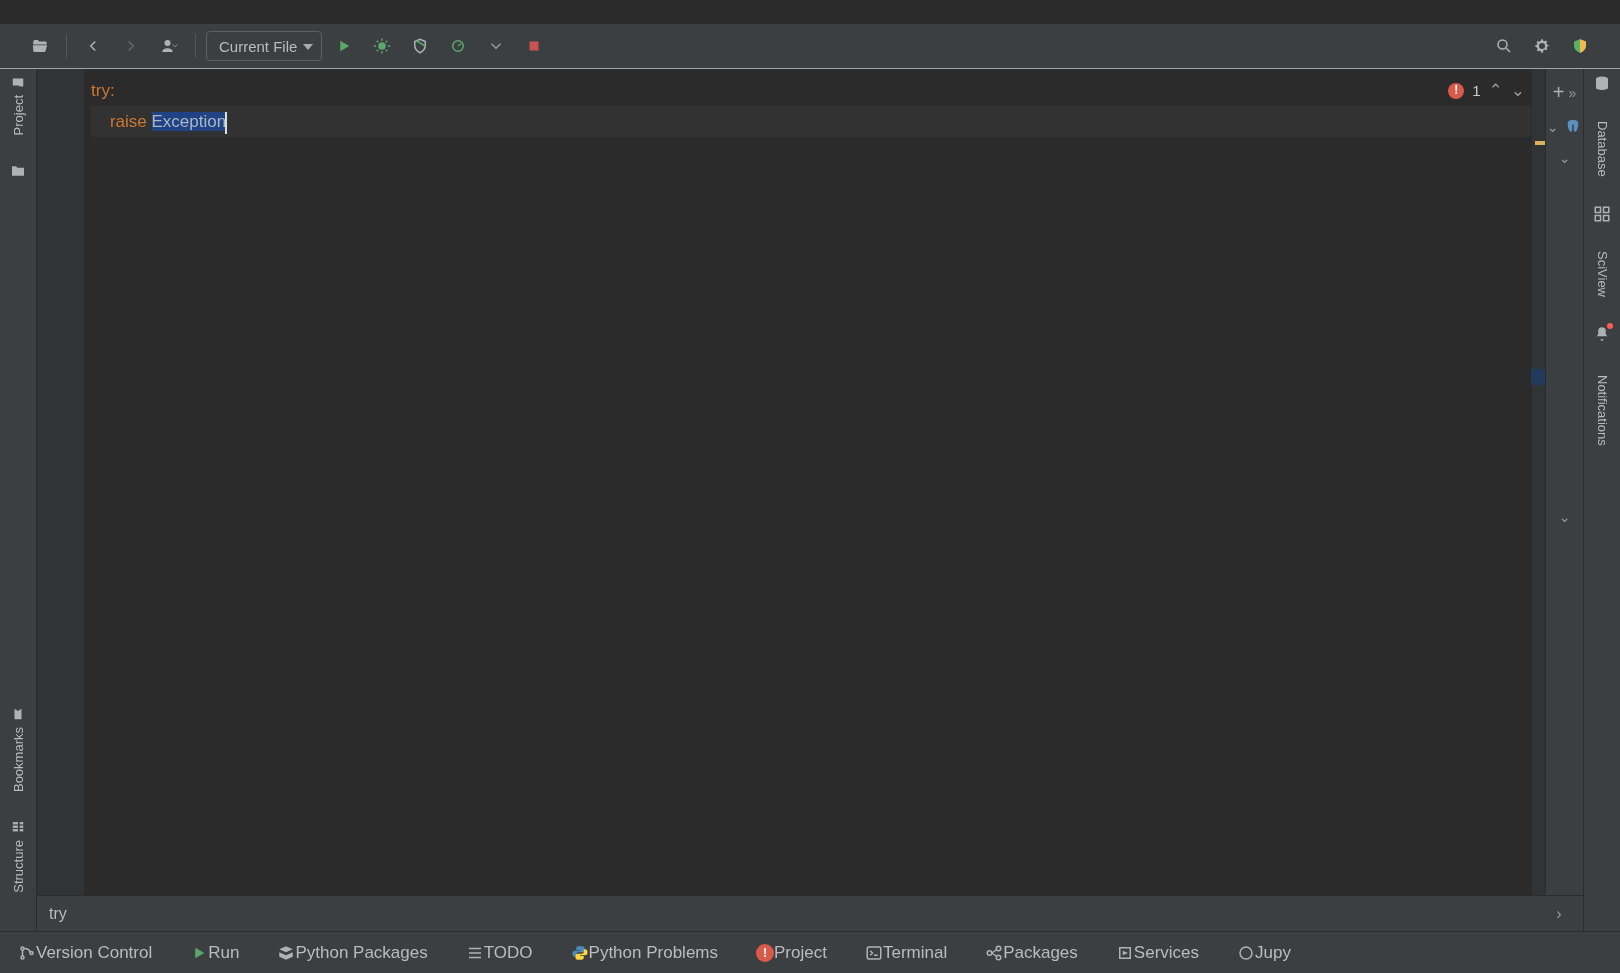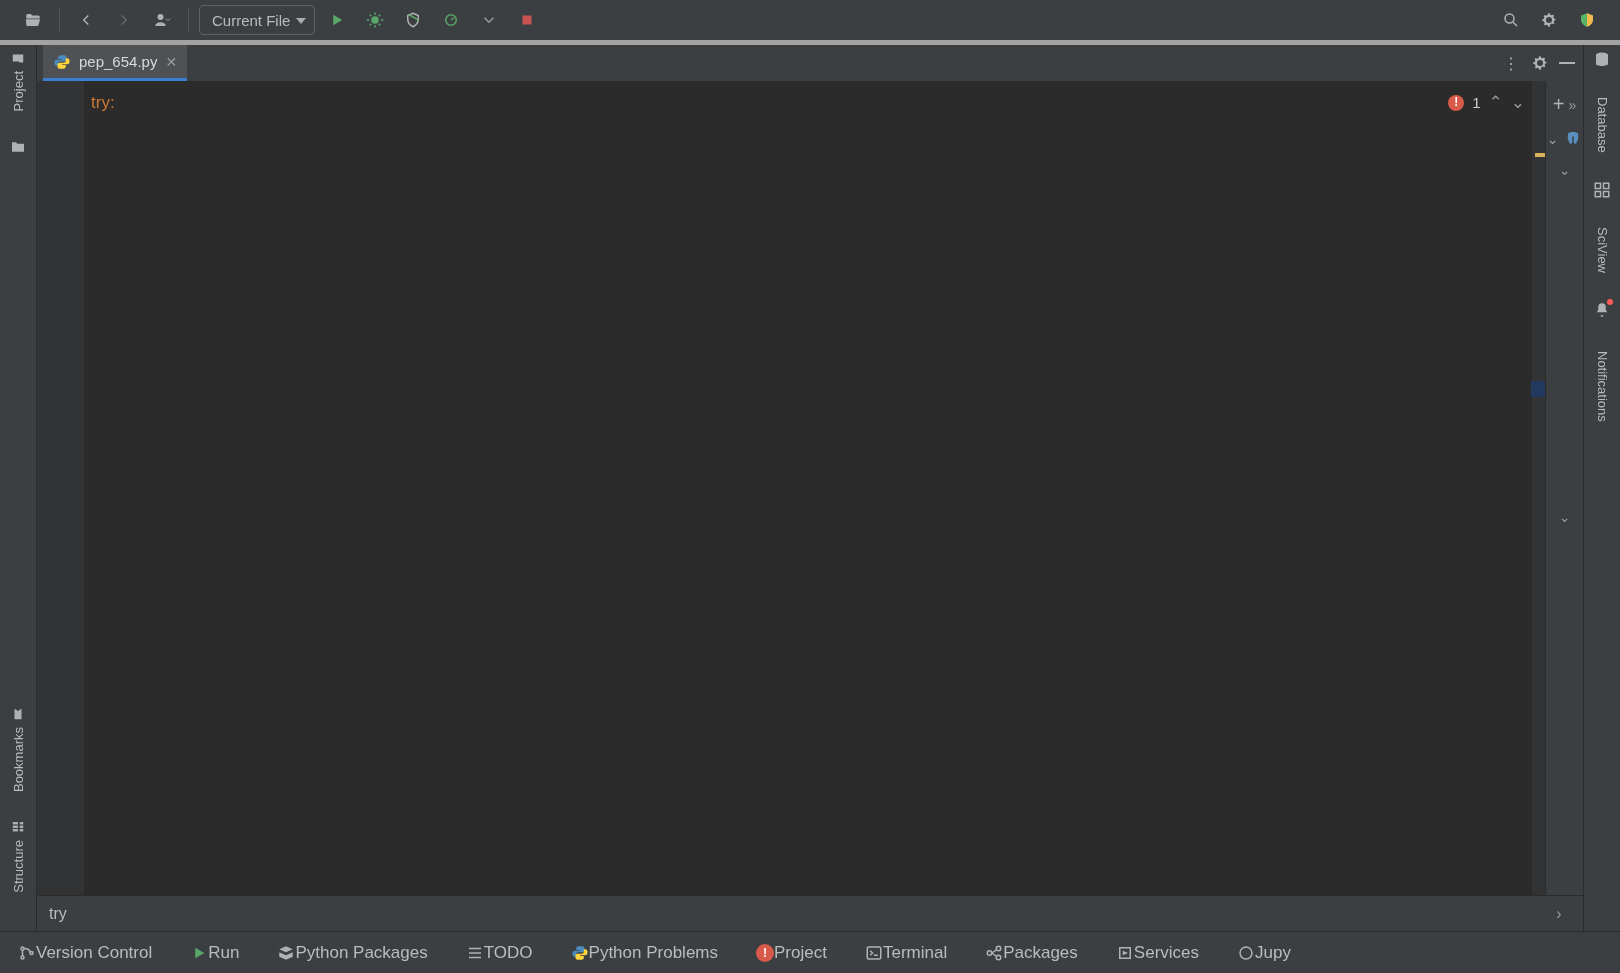--- a/index.html
+++ b/index.html
@@ -1,20 +1,20 @@
 <!DOCTYPE html>
 <html><head>
 <meta charset="utf-8">
 <style>
 * { margin:0; padding:0; box-sizing:border-box; font-family:-apple-system,BlinkMacSystemFont,"Segoe UI",sans-serif; }
 html,body{width:1620px;height:973px;overflow:hidden;background:#2b2b2b;color:#bbb;}
 .root{display:flex;flex-direction:column;width:100%;height:100%;}
 
 
-.toolbar{height:45px;background:#3c3f41;border-bottom:5px solid #a3a3a3;display:flex;align-items:center;padding:0 17px;gap:6px;}
+.toolbar{height:45px;background:#3c3f41;border-bottom:1px solid #a3a3a3;display:flex;align-items:center;padding:0 24px;gap:6px;margin-top:24px;}
 .toolbar .spacer{flex:1;}
 .icon-btn{width:32px;height:32px;display:flex;align-items:center;justify-content:center;border-radius:4px;color:#AFB1B3;}
 .icon-btn svg{width:18px;height:18px;}
 .dim{opacity:.35;}
 .select-box{height:30px;border:1px solid #5e6060;background:#3c3f41;border-radius:4px;padding:0 24px 0 12px;display:flex;align-items:center;font-size:15px;color:#bbb;position:relative;}
 .select-box::after{content:"";position:absolute;right:8px;top:50%;margin-top:-2px;border-left:5px solid transparent;border-right:5px solid transparent;border-top:6px solid #aaa;}
 
 
 .body{flex:1;display:flex;min-height:0;}
 .left-gutter{width:37px;background:#3c3f41;border-right:1px solid #2b2b2b;display:flex;flex-direction:column;align-items:center;padding-top:6px;gap:28px;}
@@ -185,42 +185,26 @@
             <rect x="3" y="16" width="6" height="4"></rect>
             <rect x="12" y="4" width="9" height="4"></rect>
             <rect x="12" y="10" width="9" height="4"></rect>
             <rect x="12" y="16" width="9" height="4"></rect>
           </svg>
       </div>
       <div style="height:10px"></div>
     </div>
 
     <div class="center">
-      <div class="tabbar">
-        <div class="tab">
-          <svg class="pyicon" viewBox="0 0 24 24">
-              <path fill="#4b8bbe" d="M11 3c-4 0-4 2-4 3v2h5v1H5c-2 0-3 1-3 4s1 4 3 4h2v-3c0-2 1-3 3-3h5c2 0 3-1 3-3V6c0-2-1-3-3-3h-4z"></path>
-              <path fill="#ffd43b" d="M13 21c4 0 4-2 4-3v-2h-5v-1h7c2 0 3-1 3-4s-1-4-3-4h-2v3c0 2-1 3-3 3H9c-2 0-3 1-3 3v2c0 2 1 3 3 3h4z"></path>
-            </svg>
-          <span>pep_654.py</span>
-          <span class="close">✕</span>
-        </div>
-        <div class="right-tools">
-          <span style="letter-spacing:2px;color:#AFB1B3;">⋮</span>
-          <svg viewBox="0 0 24 24" fill="currentColor">
-              <path d="M12 8a4 4 0 100 8 4 4 0 000-8zm9 4l-2 .5-.8 2 1 1.8-1.5 1.5-1.8-1-2 .8L13 21h-2l-.5-2-2-.8-1.8 1L5.2 17.7l1-1.8-.8-2L3 13v-2l2-.5.8-2-1-1.8L6.3 5.2l1.8 1 2-.8L11 3h2l.5 2 2 .8 1.8-1 1.5 1.5-1 1.8.8 2 2 .5v2z"></path>
-            </svg>
-          <div class="dash"></div>
-        </div>
-      </div>
 
       <div class="editor-wrap">
         <div class="gutter"></div>
         <div class="editor">
           <div class="line"><span class="kw">try</span><span class="colon">:</span></div>
+          <div class="line current">    <span class="kw">raise</span><span> </span><span class="cls">Exception</span><span class="caret"></span></div>
 
           <div class="inspections">
             <div class="insp-row">
               <div class="err-badge">!</div>
               <span class="err-count">1</span>
               <span class="chev">⌃</span>
               <span class="chev">⌄</span>
             </div>
           </div>
         </div>

